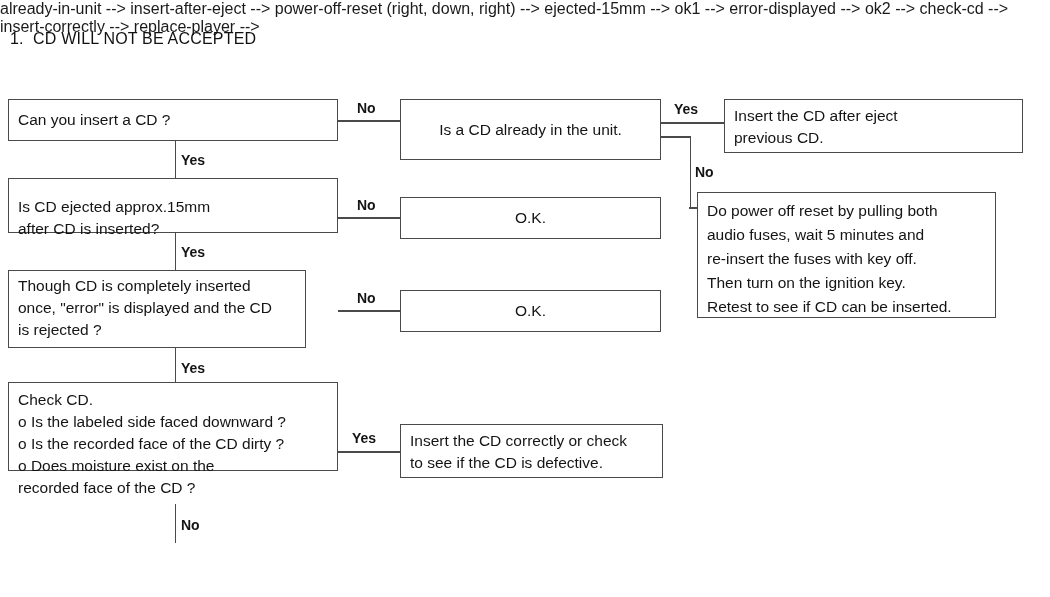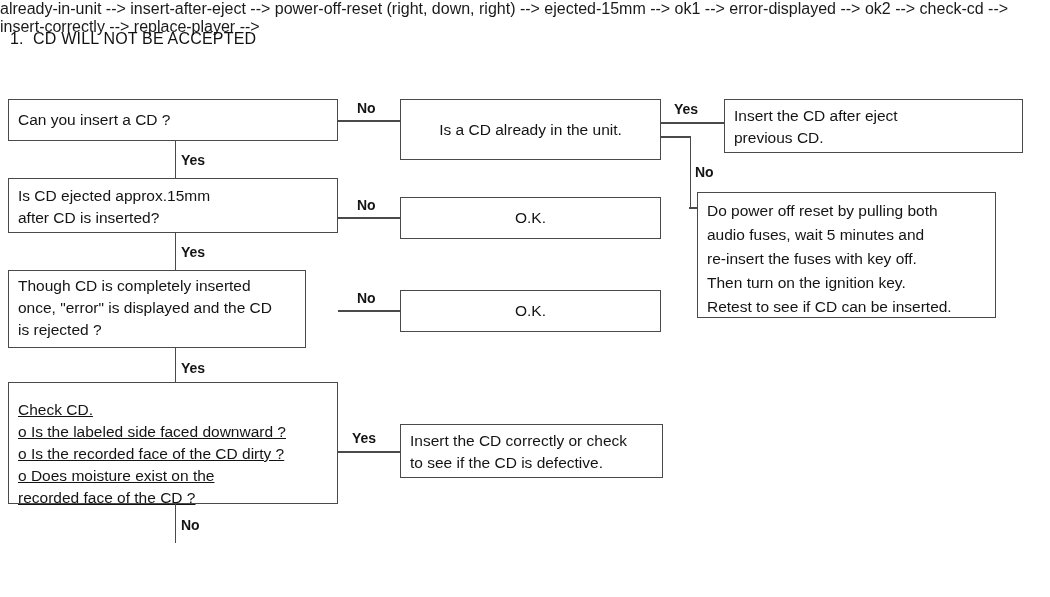--- a/index.html
+++ b/index.html
@@ -90,21 +90,21 @@
   <div class="line hline" style="left:661px; top:136px; width:30px;"></div>
   <div class="line vline" style="left:689.5px; top:136px; height:72px;"></div>
   <div class="line hline" style="left:689px; top:207px; width:35px;"></div>
   <div class="label" style="left:695px; top:163px;">No</div>
 
    ejected-15mm --&gt;
   <div class="line vline" style="left:174.5px; top:141px; height:37px;"></div>
   <div class="label" style="left:181px; top:151px;">Yes</div>
 
   
-  <div class="box" style="left:8px; top:178px; width:330px; height:55px; padding-top:6px;">Is CD ejected approx.15mm
+  <div class="box" style="left:8px; top:178px; width:330px; height:55px; padding-top:17px;">Is CD ejected approx.15mm
 after CD is inserted?</div>
 
   <div class="box center" style="left:400px; top:197px; width:261px; height:42px;">O.K.</div>
 
   <div class="box" style="left:697px; top:192px; width:299px; height:126px; line-height:24px; padding-top:6px;">Do power off reset by pulling both
 audio fuses, wait 5 minutes and
 re-insert the fuses with key off.
 Then turn on the ignition key.
 Retest to see  if CD can be inserted.</div>
 
@@ -125,21 +125,21 @@
 
    ok2 --&gt;
   <div class="line hline" style="left:338px; top:310px; width:62px;"></div>
   <div class="label" style="left:357px; top:289px;">No</div>
 
    check-cd --&gt;
   <div class="line vline" style="left:174.5px; top:348px; height:34px;"></div>
   <div class="label" style="left:181px; top:359px;">Yes</div>
 
   
-  <div class="box" style="left:8px; top:382px; width:330px; height:122px; padding-top:16px;text-decoration:underline;">Check CD.
+  <div class="box" style="left:8px; top:382px; width:330px; height:89px; padding-top:6px;">Check CD.
 o Is the labeled side faced downward ?
 o Is the recorded face of the CD dirty ?
 o Does moisture exist on the
     recorded face of the CD ?</div>
 
   <div class="box" style="left:400px; top:424px; width:263px; height:54px; padding-top:5px;">Insert the CD correctly or check
 to see if the CD is defective.</div>
 
    insert-correctly --&gt;
   <div class="line hline" style="left:338px; top:451px; width:62px;"></div>

